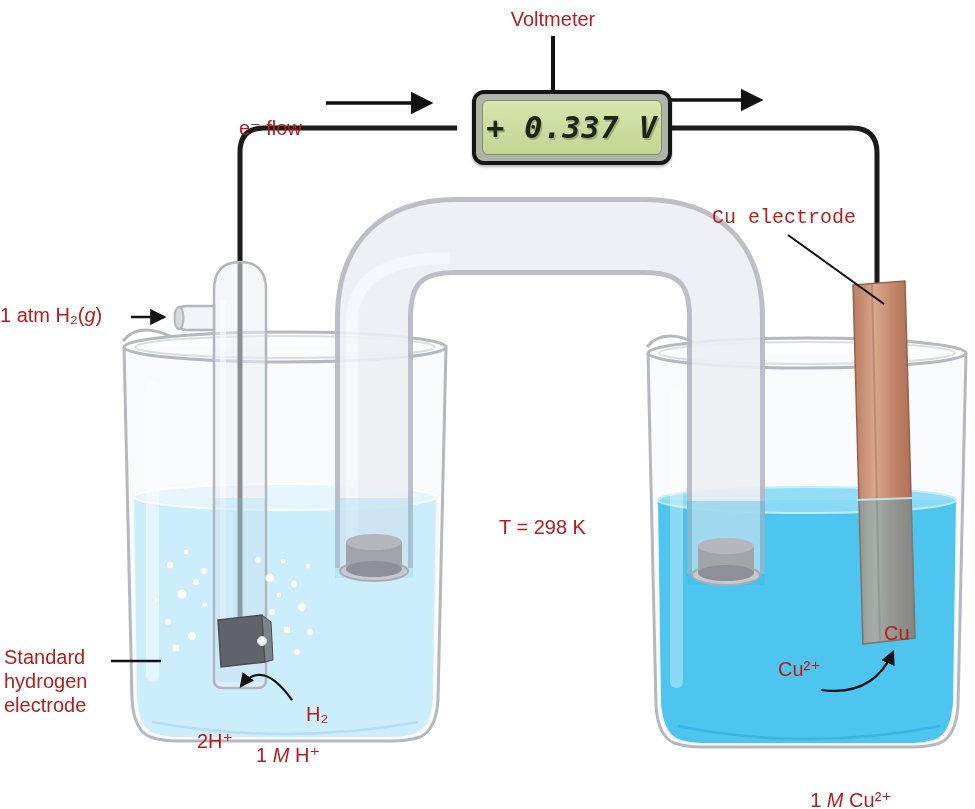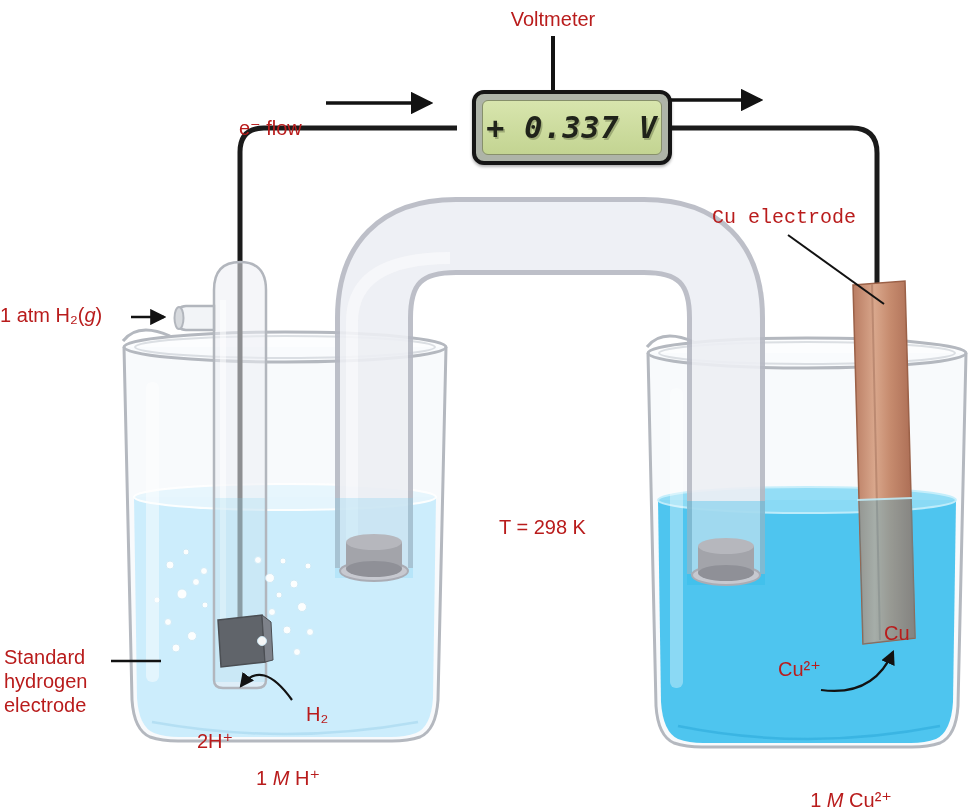--- a/index.html
+++ b/index.html
@@ -185,17 +185,17 @@
     <div>hydrogen</div>
     <div>electrode</div>
   </div>
 
   <div class="lbl" style="left:197px; top:695px;margin-top:34px;">2H⁺</div>
   <div class="lbl" style="left:274px; top:703px;margin-left:32px;">H₂</div>
 
   <div class="lbl" style="left:884px; top:610px;margin-top:12px;">Cu</div>
   <div class="lbl" style="left:778px; top:657px;">Cu²⁺</div>
 
-  <div class="lbl center" style="left:288px; top:766px;"><span>1 </span><span class="it">M</span><span> H⁺</span></div>
+  <div class="lbl center" style="left:288px; top:743px;"><span>1 </span><span class="it">M</span><span> H⁺</span></div>
 
   <div class="lbl center" style="left:807px; top:788px;margin-left:44px;"><span>1 </span><span class="it">M</span><span> Cu²⁺</span></div>
 
 </div>
 
 </body></html>

